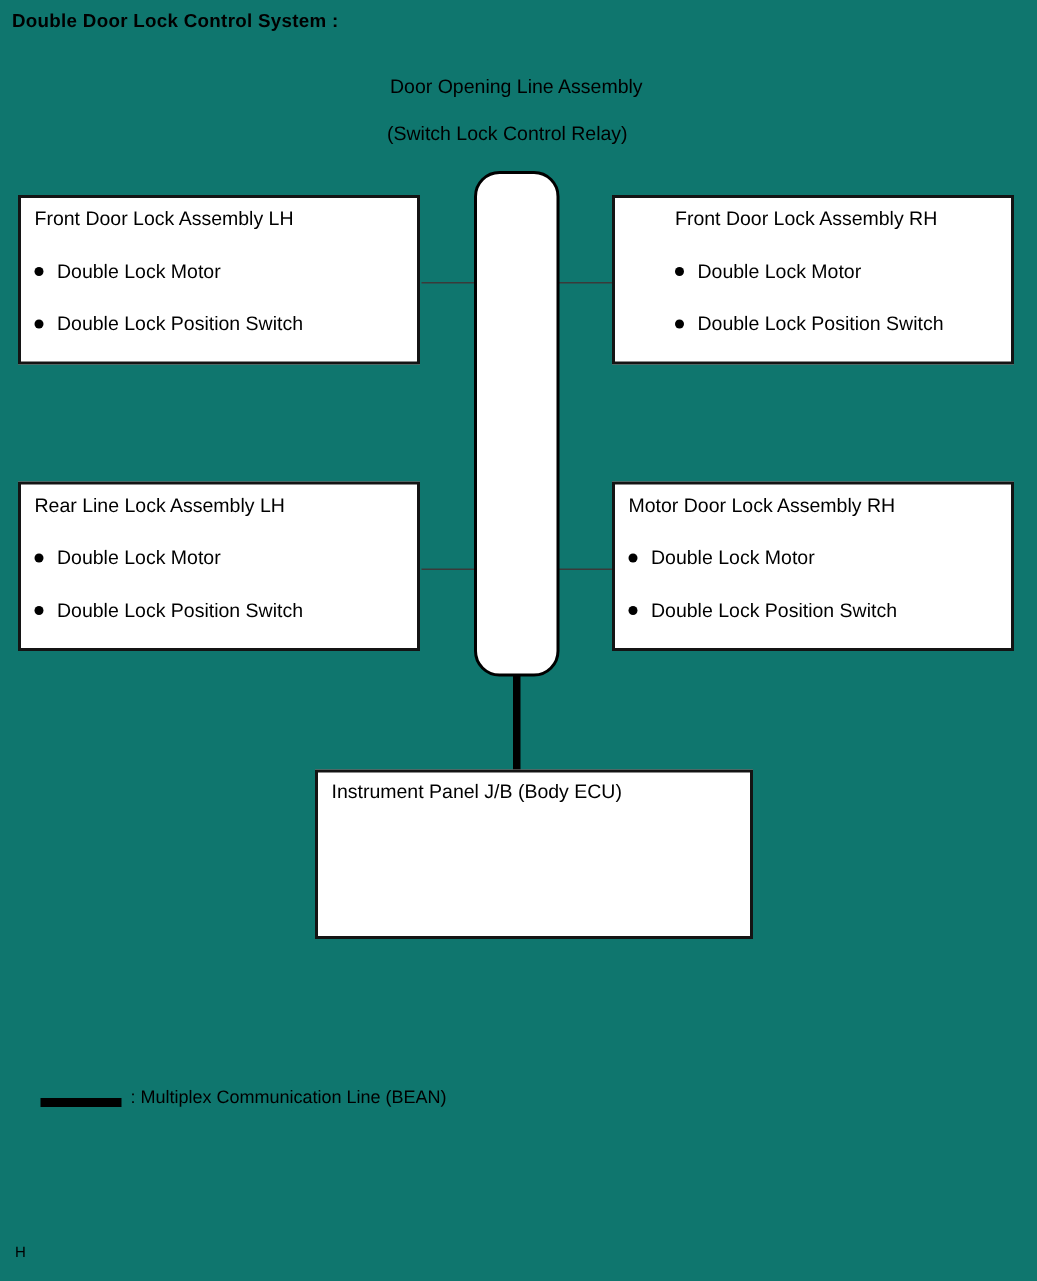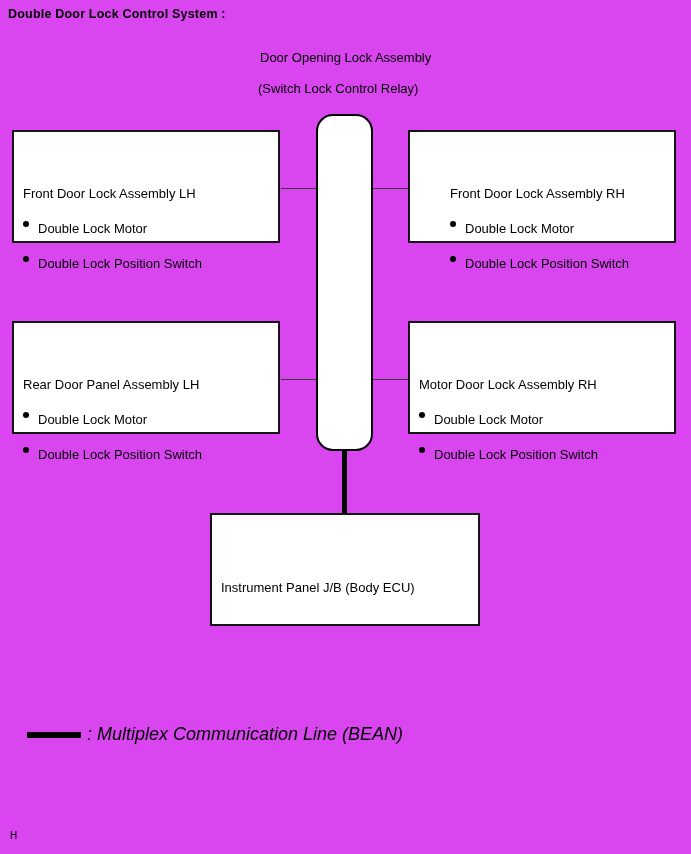--- a/index.html
+++ b/index.html
@@ -3,21 +3,21 @@
 <meta charset="utf-8">
 <style>
   * { margin: 0; padding: 0; box-sizing: border-box; }
   html, body { background: #ffffff; }
   body { font-family: "Liberation Sans", sans-serif; color: #000; }
 
   .page {
     position: relative;
     width: 691px;
     height: 854px;
-    background: #d946ef;
+    background: #0f766e;
     overflow: hidden;
   }
 
   .diagram-title {
     position: absolute;
     left: 8px; top: 7px;
     font-size: 12.5px;
     font-weight: bold;
     letter-spacing: 0.2px;
     white-space: nowrap;
@@ -42,26 +42,27 @@
     width: 268px; height: 113px;
     border: 2px solid #141414;
     background: #fff;
     padding: 6px 9px;
     z-index: 1;
   }
   .box-front-lh { left: 12px;  top: 130px; }
   .box-front-rh { left: 408px; top: 130px; padding-left: 40px; }
   .box-rear-lh  { left: 12px;  top: 321px; }
   .box-rear-rh  { left: 408px; top: 321px; }
-  .box-ecu      { left: 210px; top: 513px; width: 270px; padding-top: 17px; }
+  .box-ecu      { left: 210px; top: 513px; width: 292px; padding-top: 5px; }
 
-  .node-title { font-size: 13px; line-height: 15px; white-space: nowrap; margin-top: 48px; }
+  .node-title { font-size: 13px; line-height: 15px; white-space: nowrap; }
 
   .bullet-item {
     display: flex;
+    align-items: center;
     margin-top: 20px;
     font-size: 13px;
     line-height: 15px;
     white-space: nowrap;
   }
   .bullet-dot {
     width: 6px; height: 6px;
     background: #000;
     border-radius: 50%;
     flex: none;
@@ -90,39 +91,38 @@
   .legend { position: absolute; left: 27px; top: 724px; }
   .legend-sample {
     position: absolute;
     left: 0; top: 8px;
     width: 54px; height: 6px;
     background: #000;
   }
   .legend-text {
     position: absolute;
     left: 60px; top: 0;
-    font-size: 18px;
+    font-size: 12px;
     white-space: nowrap;
-    font-style: italic;
   }
 
   .page-marker {
     position: absolute;
     left: 10px; top: 830px;
     font-size: 10px;
   }
 </style>
 </head>
 <body>
 
 <div class="page">
 
   <div class="diagram-title">Double Door Lock Control System :</div>
 
-  <div class="relay-label relay-label-1">Door Opening Lock Assembly</div>
+  <div class="relay-label relay-label-1">Door Opening Line Assembly</div>
   <div class="relay-label relay-label-2">(Switch Lock Control Relay)</div>
 
   <div class="relay-pill"></div>
 
   <div class="connector conn-fl"></div>
   <div class="connector conn-fr"></div>
   <div class="connector conn-rl"></div>
   <div class="connector conn-rr"></div>
 
   <div class="bus-line"></div>
@@ -145,21 +145,21 @@
       <span class="bullet-dot"></span>
       <span>Double Lock Motor</span>
     </div>
     <div class="bullet-item">
       <span class="bullet-dot"></span>
       <span>Double Lock Position Switch</span>
     </div>
   </div>
 
   <div class="node-box box-rear-lh">
-    <div class="node-title">Rear Door Panel Assembly LH</div>
+    <div class="node-title">Rear Line Lock Assembly LH</div>
     <div class="bullet-item">
       <span class="bullet-dot"></span>
       <span>Double Lock Motor</span>
     </div>
     <div class="bullet-item">
       <span class="bullet-dot"></span>
       <span>Double Lock Position Switch</span>
     </div>
   </div>
 

